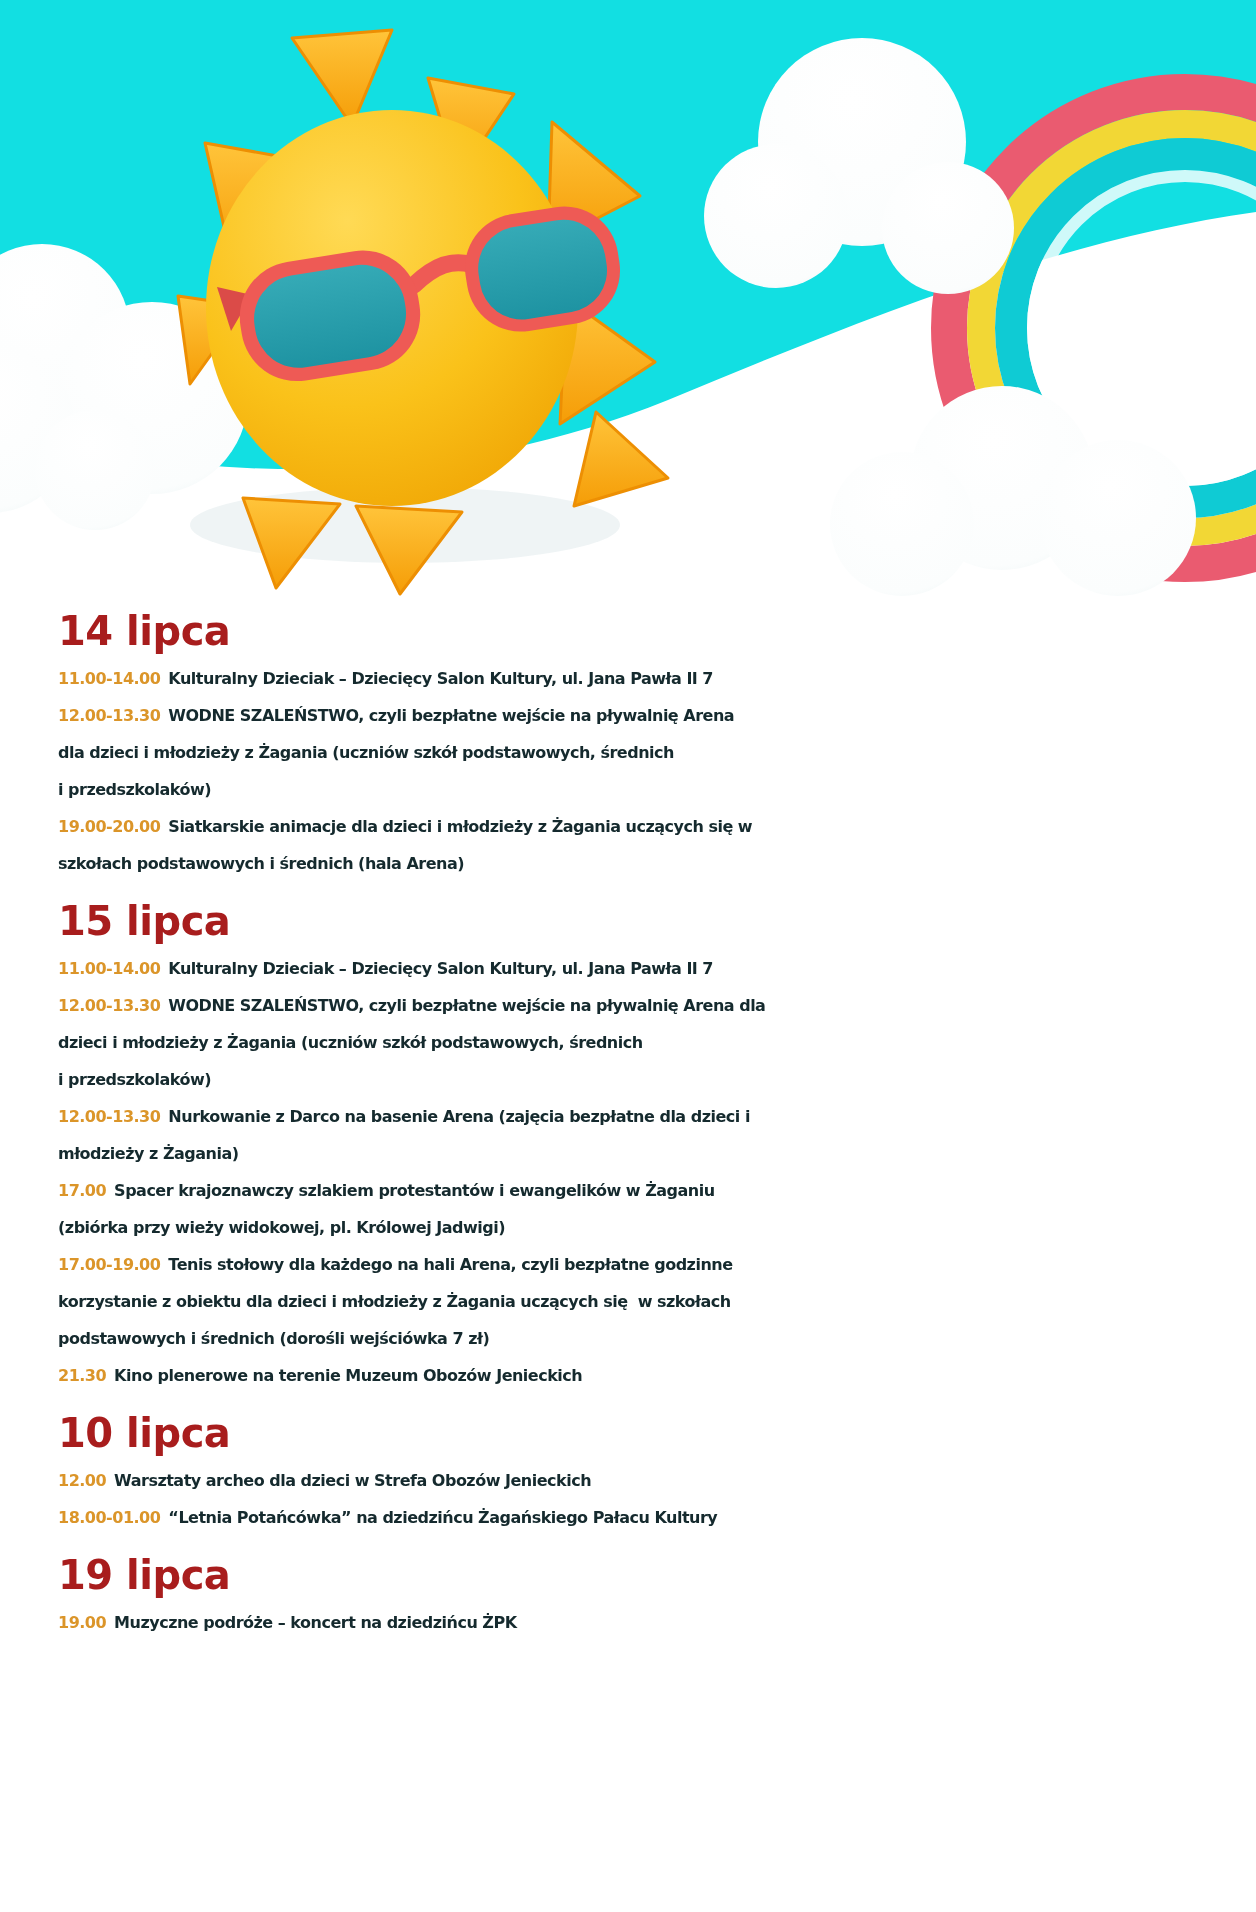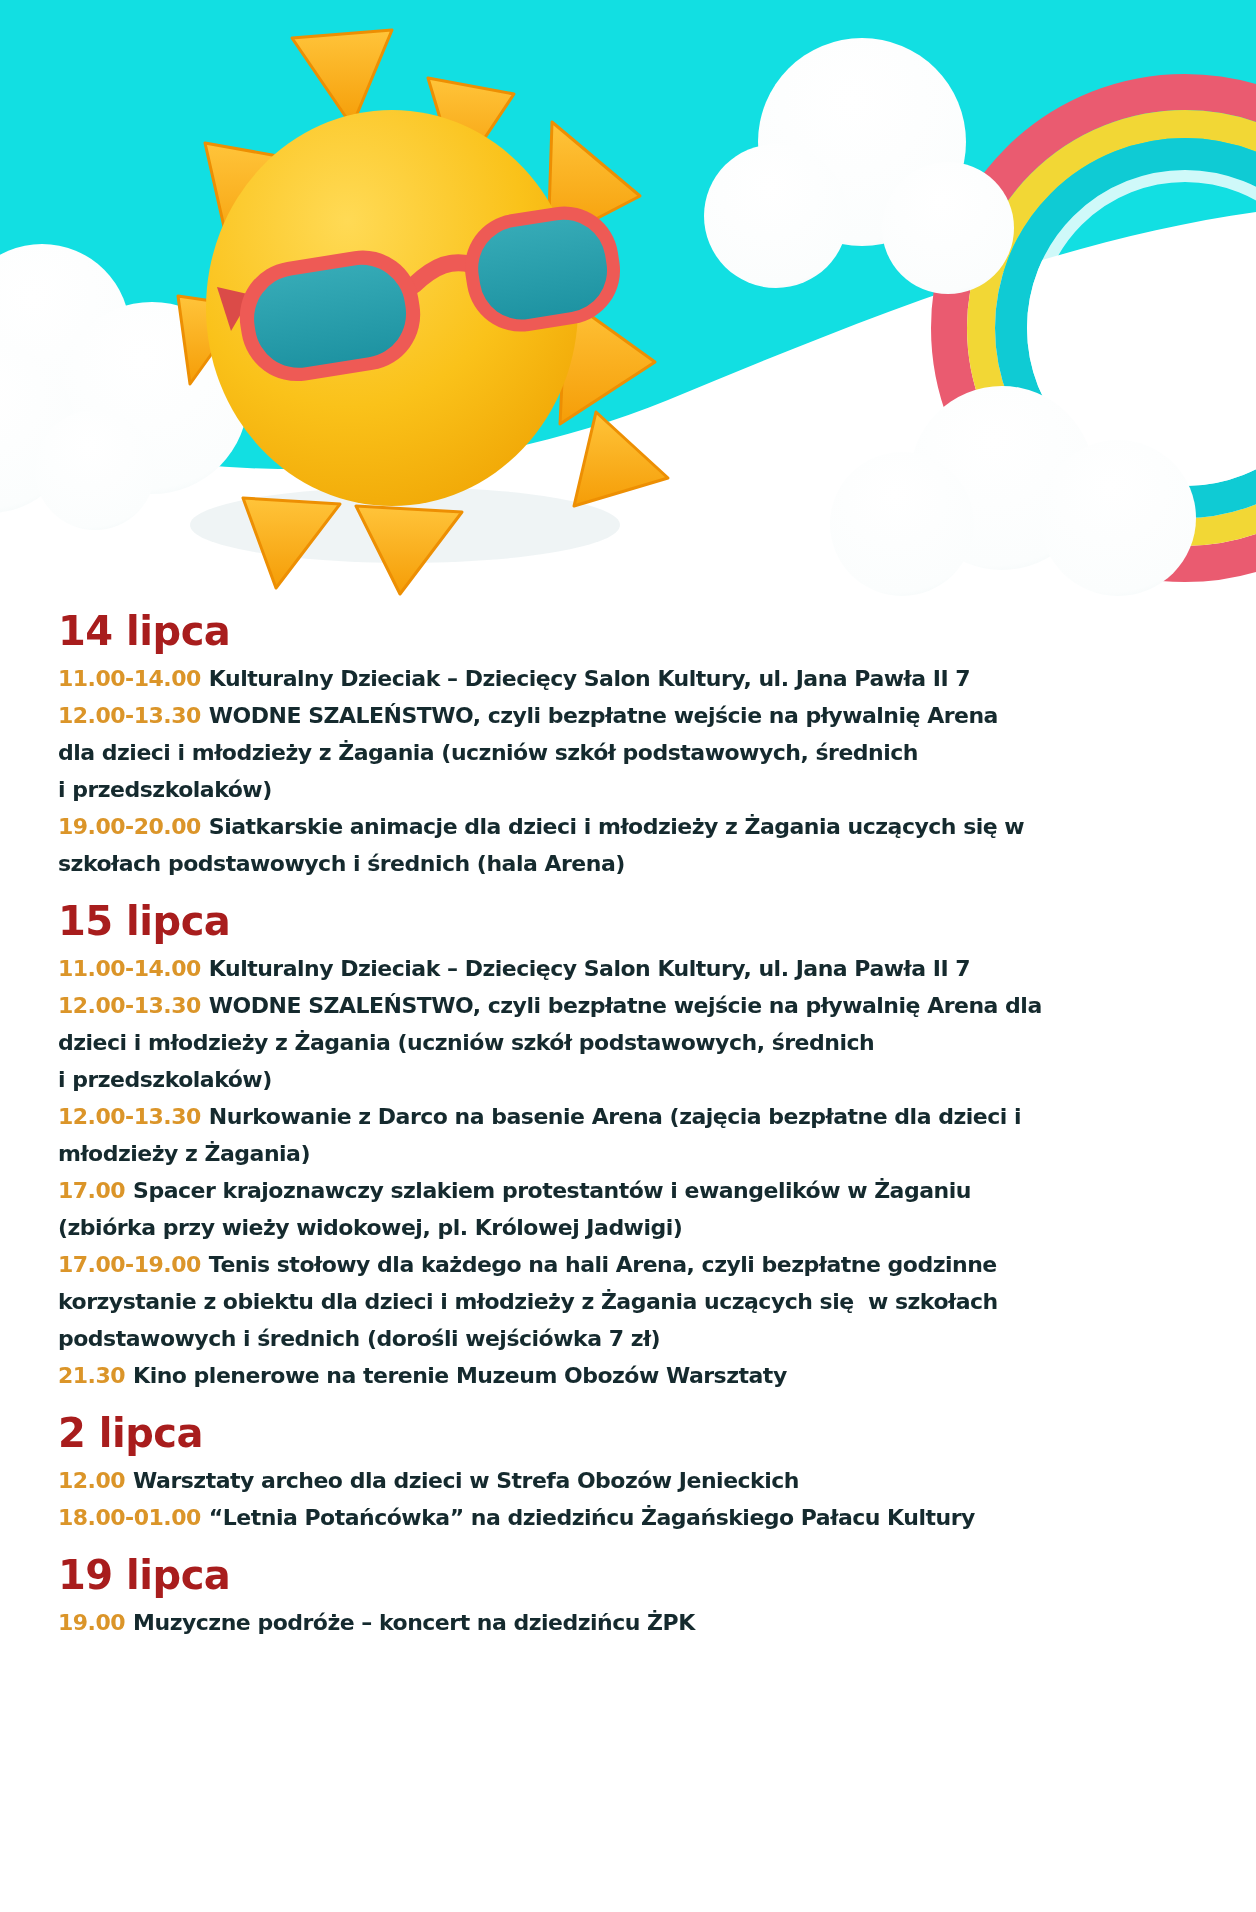--- a/index.html
+++ b/index.html
@@ -8,21 +8,21 @@
   .hero{width:1256px;height:600px;line-height:0;}
   .hero svg{display:block;}
   .schedule{padding:6px 40px 0 58px;}
   .day h2{
     margin:18px 0 8px 0;
     font-size:40px;line-height:42px;font-weight:bold;
     color:#A81D1D;letter-spacing:-0.5px;
   }
   .day:first-child h2{margin-top:4px;}
   .event{
-    margin:0;font-size:22px;line-height:37px;font-weight:bold;
+    margin:0;font-size:16px;line-height:37px;font-weight:bold;
     color:#152A2E;letter-spacing:-0.5px;
   }
   .event .time{color:#DB9529;margin-right:8px;white-space:nowrap;}
   .event .desc{white-space:pre-wrap;}
 </style>
 </head>
 <body>
 
 <div class="poster">
 
@@ -130,25 +130,25 @@
       <p class="event"><span class="time">12.00-13.30</span><span class="desc">WODNE SZALEŃSTWO, czyli bezpłatne wejście na pływalnię Arena dla
 dzieci i młodzieży z Żagania (uczniów szkół podstawowych, średnich
 i przedszkolaków)</span></p>
       <p class="event"><span class="time">12.00-13.30</span><span class="desc">Nurkowanie z Darco na basenie Arena (zajęcia bezpłatne dla dzieci i
 młodzieży z Żagania)</span></p>
       <p class="event"><span class="time">17.00</span><span class="desc">Spacer krajoznawczy szlakiem protestantów i ewangelików w Żaganiu
 (zbiórka przy wieży widokowej, pl. Królowej Jadwigi)</span></p>
       <p class="event"><span class="time">17.00-19.00</span><span class="desc">Tenis stołowy dla każdego na hali Arena, czyli bezpłatne godzinne
 korzystanie z obiektu dla dzieci i młodzieży z Żagania uczących się  w szkołach
 podstawowych i średnich (dorośli wejściówka 7 zł)</span></p>
-      <p class="event"><span class="time">21.30</span><span class="desc">Kino plenerowe na terenie Muzeum Obozów Warsztaty</span></p>
+      <p class="event"><span class="time">21.30</span><span class="desc">Kino plenerowe na terenie Muzeum Obozów Jenieckich</span></p>
     </section>
 
     <section class="day">
-      <h2>2 lipca</h2>
+      <h2>10 lipca</h2>
       <p class="event"><span class="time">12.00</span><span class="desc">Warsztaty archeo dla dzieci w Strefa Obozów Jenieckich</span></p>
       <p class="event"><span class="time">18.00-01.00</span><span class="desc">“Letnia Potańcówka” na dziedzińcu Żagańskiego Pałacu Kultury</span></p>
     </section>
 
     <section class="day">
       <h2>19 lipca</h2>
       <p class="event"><span class="time">19.00</span><span class="desc">Muzyczne podróże – koncert na dziedzińcu ŻPK</span></p>
     </section>
 
   </div>

